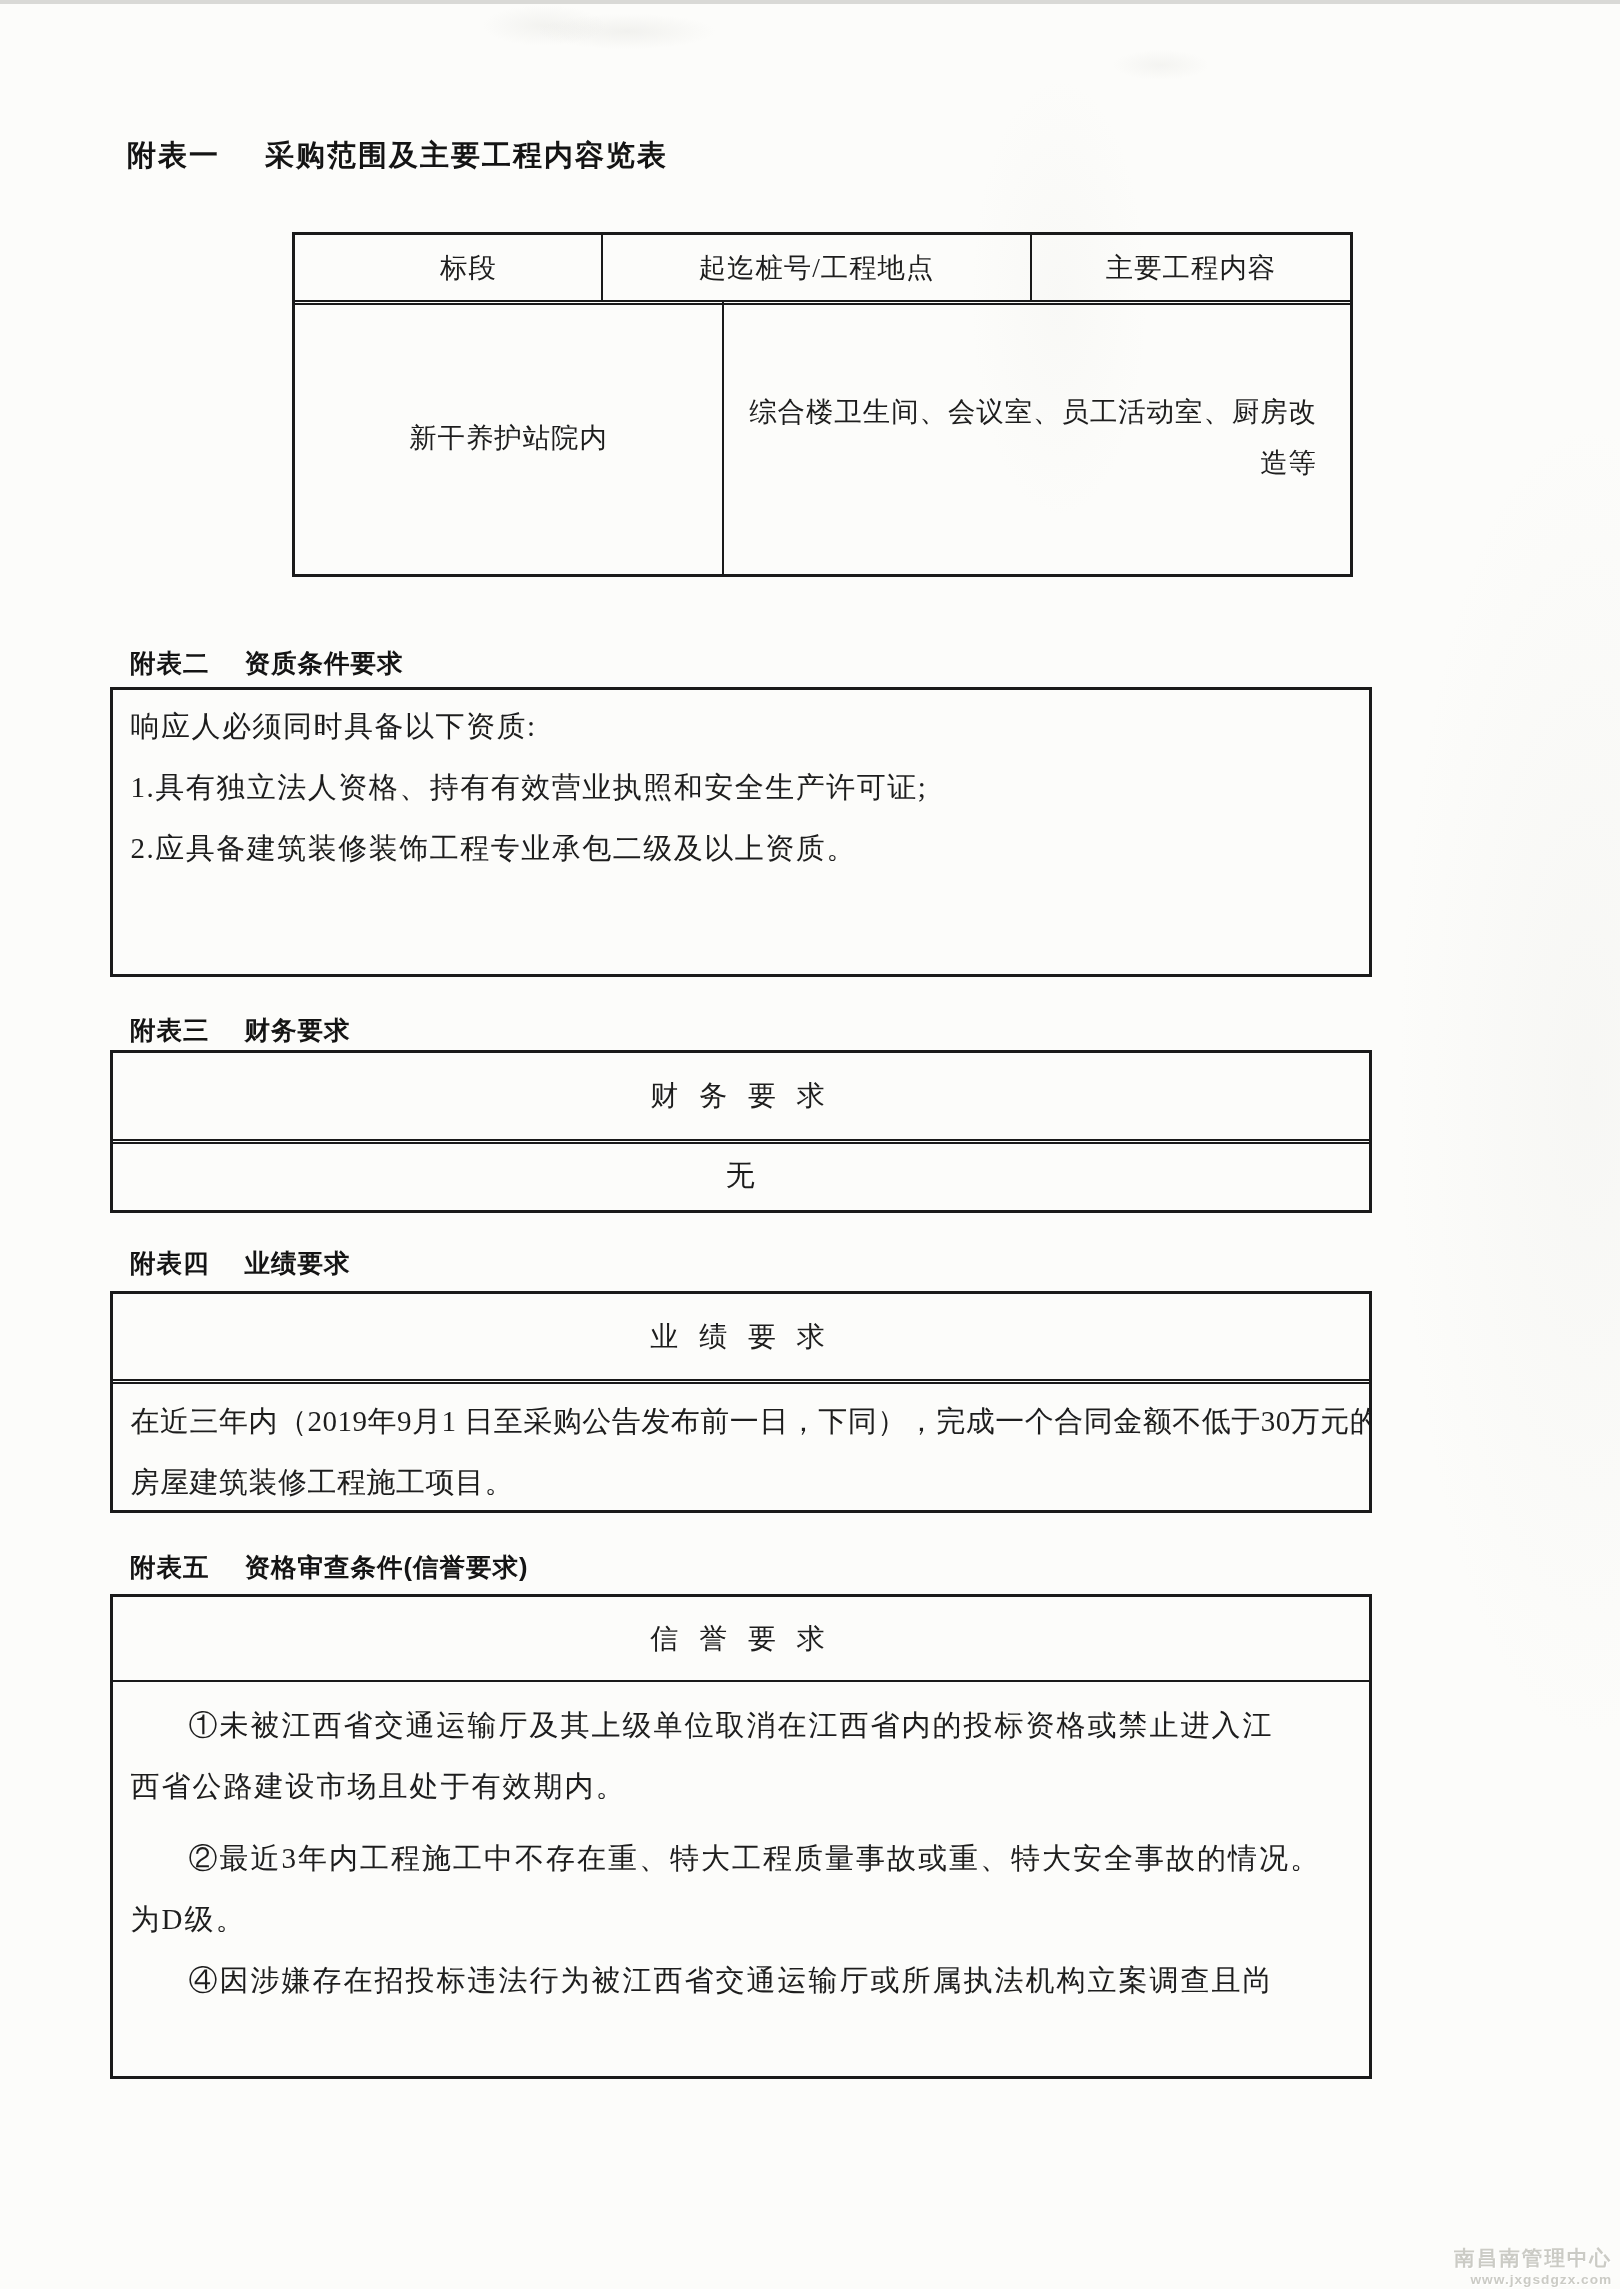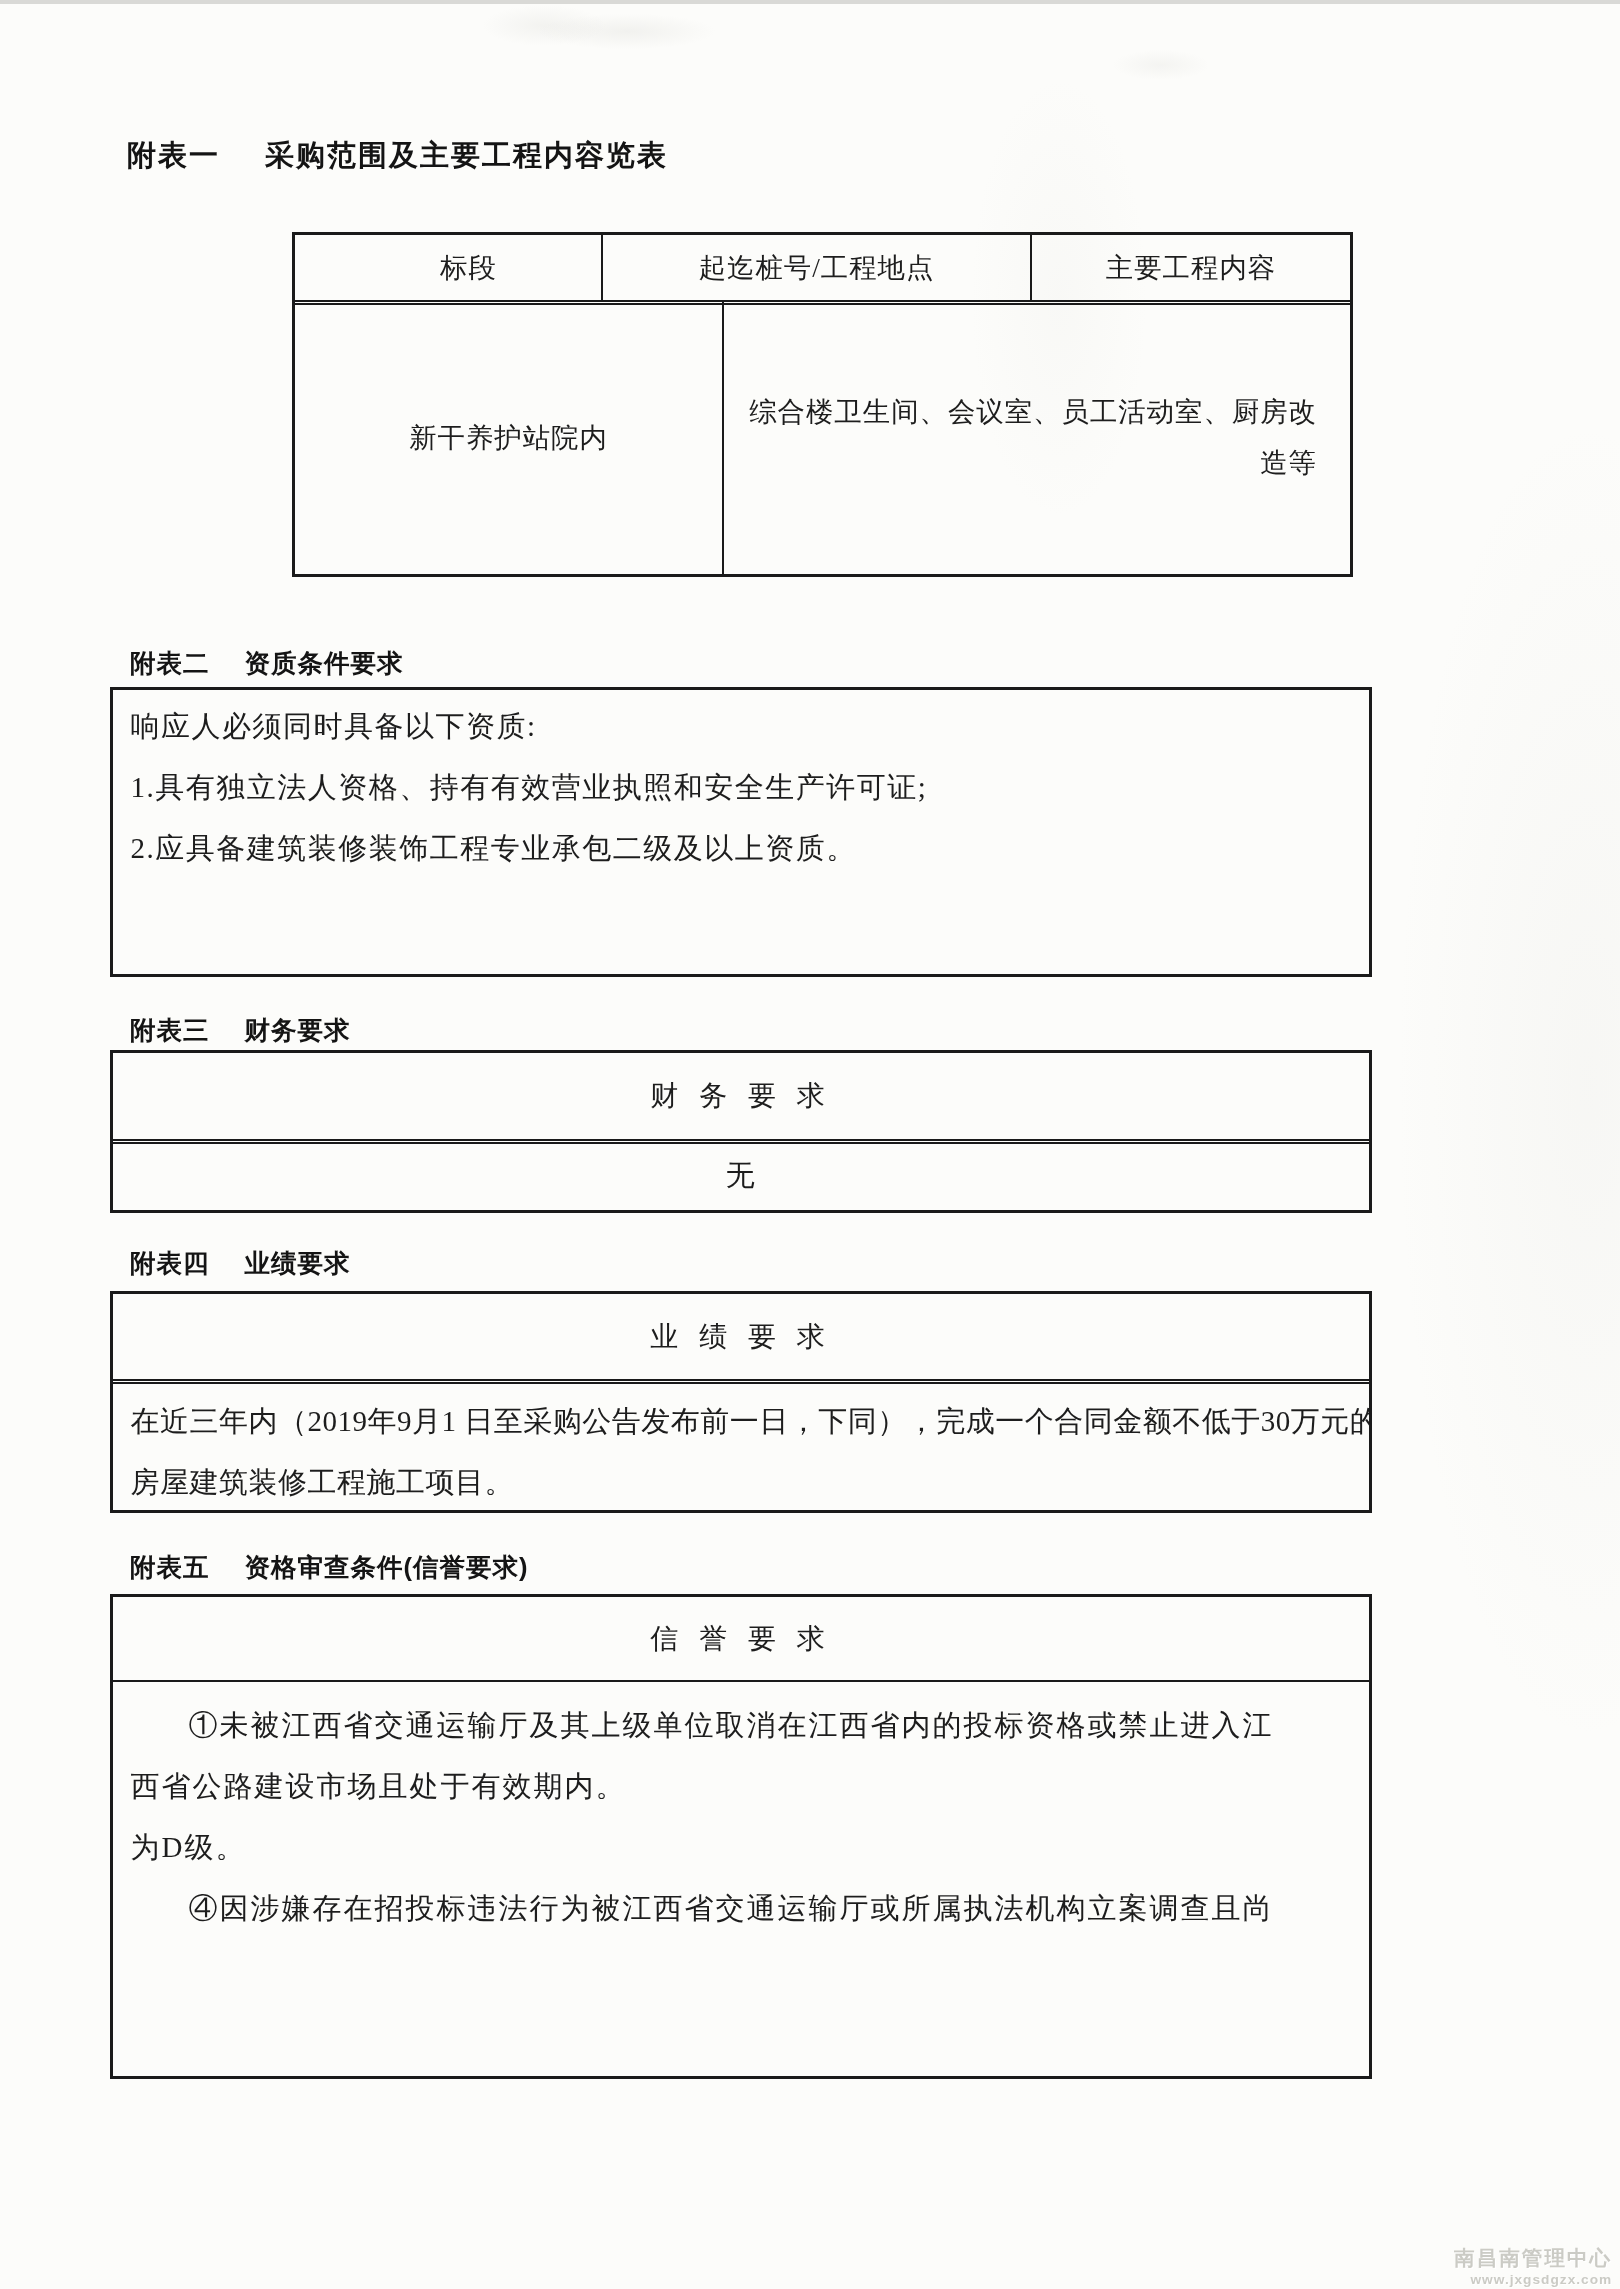--- a/index.html
+++ b/index.html
@@ -176,20 +176,21 @@
   </div>
 
   <div class="sec-heading" style="left:130px; top:1549px;">
     <span class="lbl">附表五</span><span>资格审查条件(信誉要求)</span>
   </div>
   <div id="table5" class="tbl">
     <div class="hdr-row spread">信 誉 要 求</div>
     <div class="t-body">
       <div class="line indent">①未被江西省交通运输厅及其上级单位取消在江西省内的投标资格或禁止进入江</div>
       <div class="line">西省公路建设市场且处于有效期内。</div>
+      <div class="line indent gap">②最近3年内工程施工中不存在重、特大工程质量事故或重、特大安全事故的情况。</div>
       <div class="line">为D级。</div>
       <div class="line indent">④因涉嫌存在招投标违法行为被江西省交通运输厅或所属执法机构立案调查且尚</div>
     </div>
   </div>
 
   <div class="watermark">
     <div class="wm1">南昌南管理中心</div>
     <div class="wm2">www.jxgsdgzx.com</div>
   </div>
 

